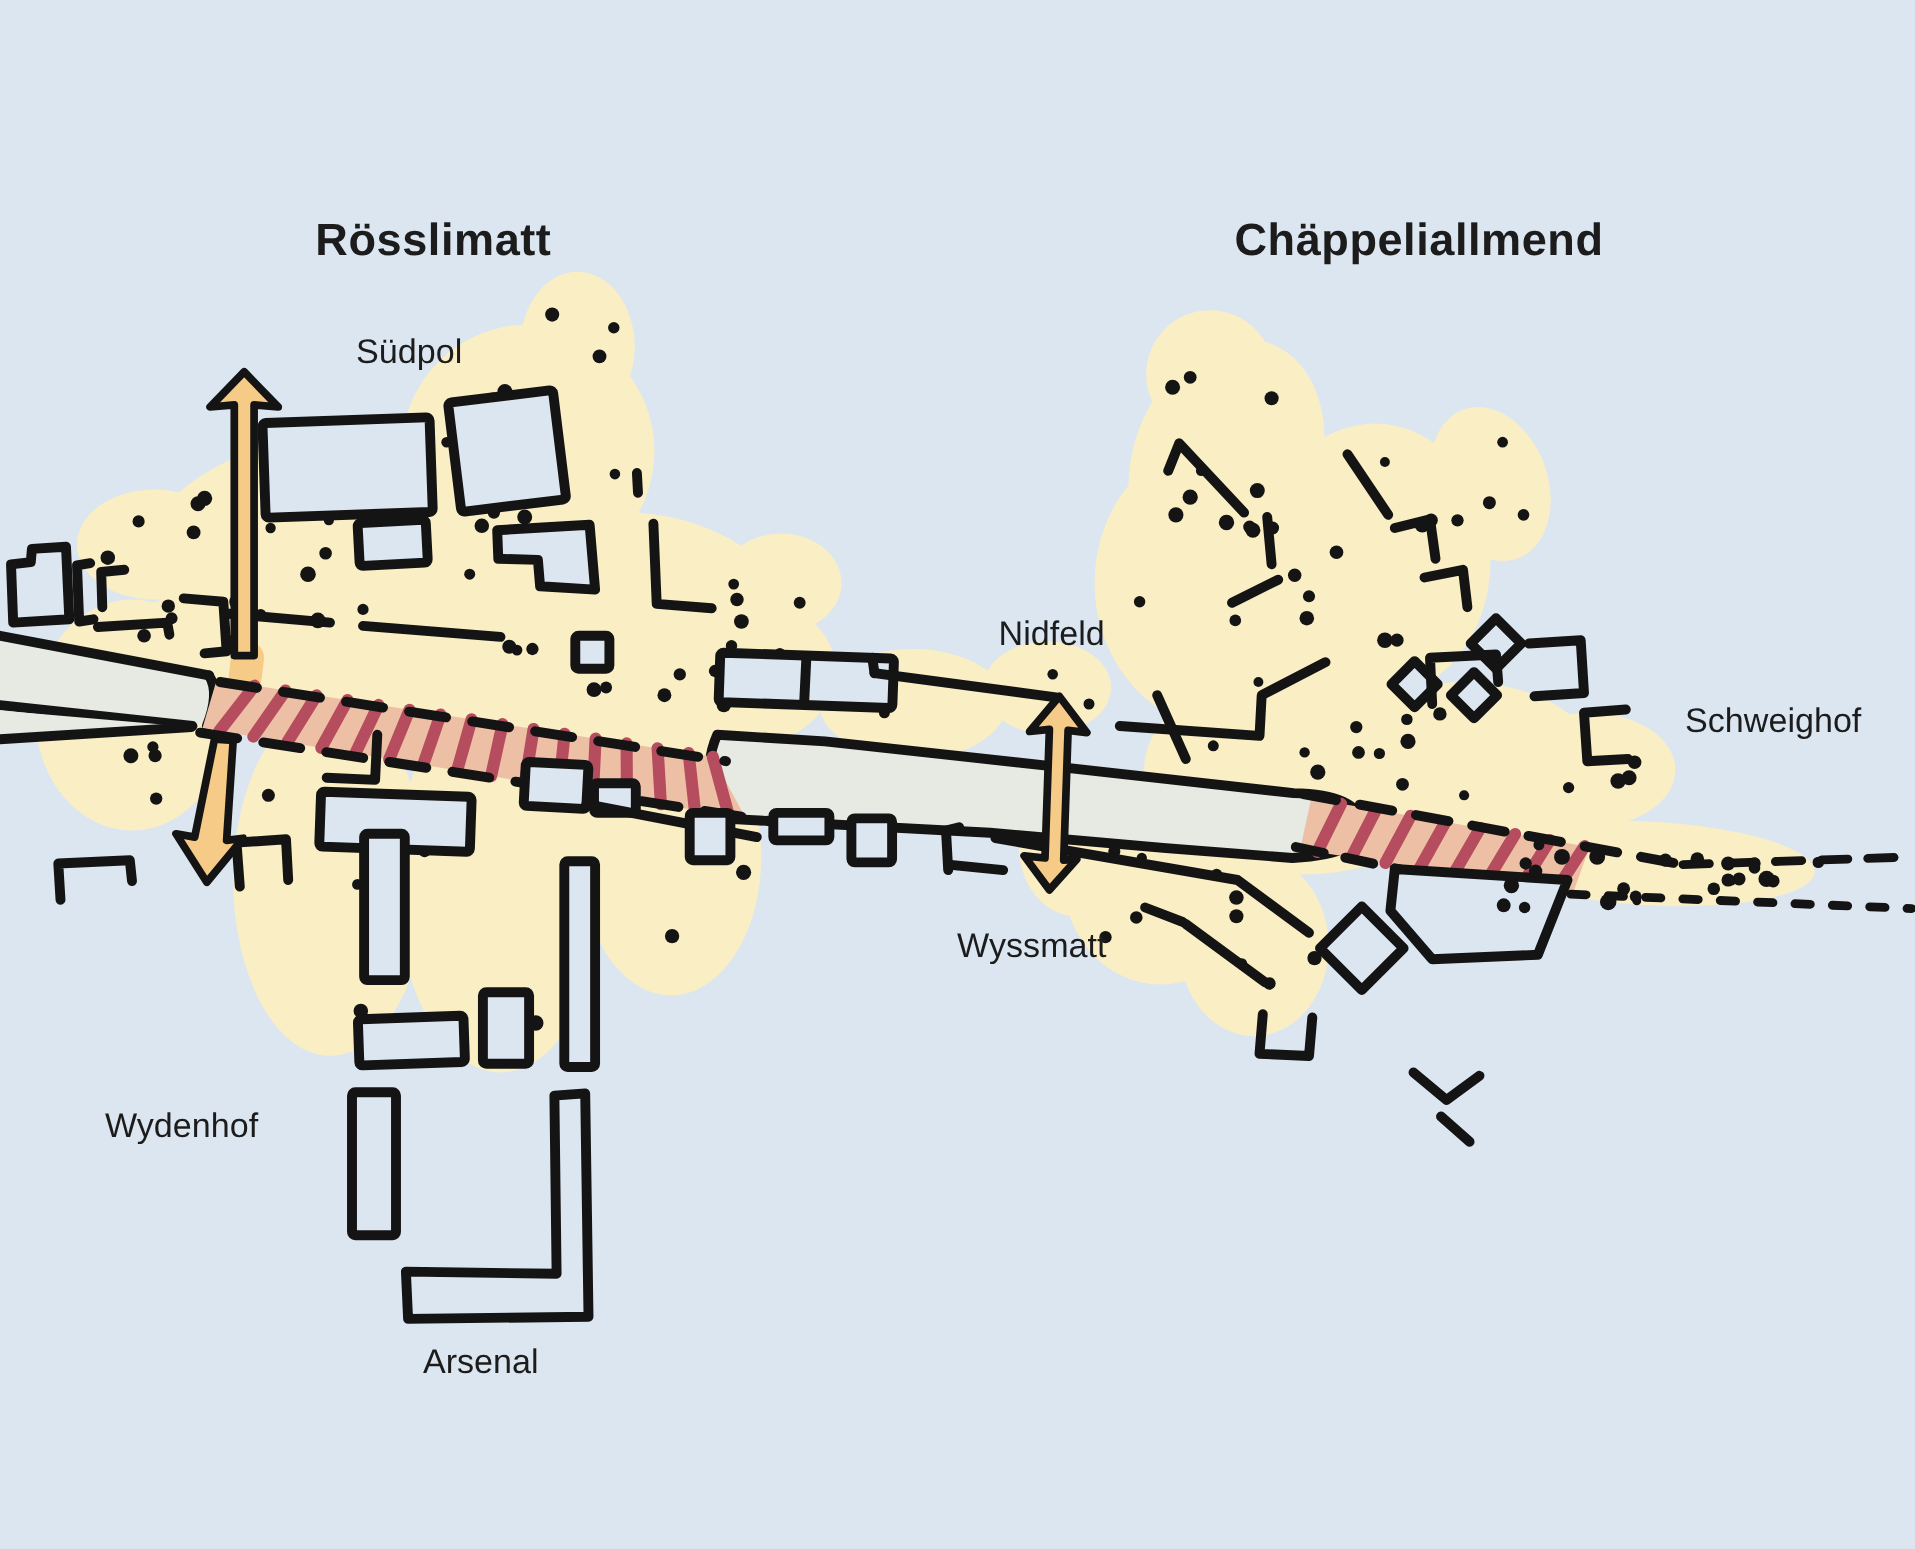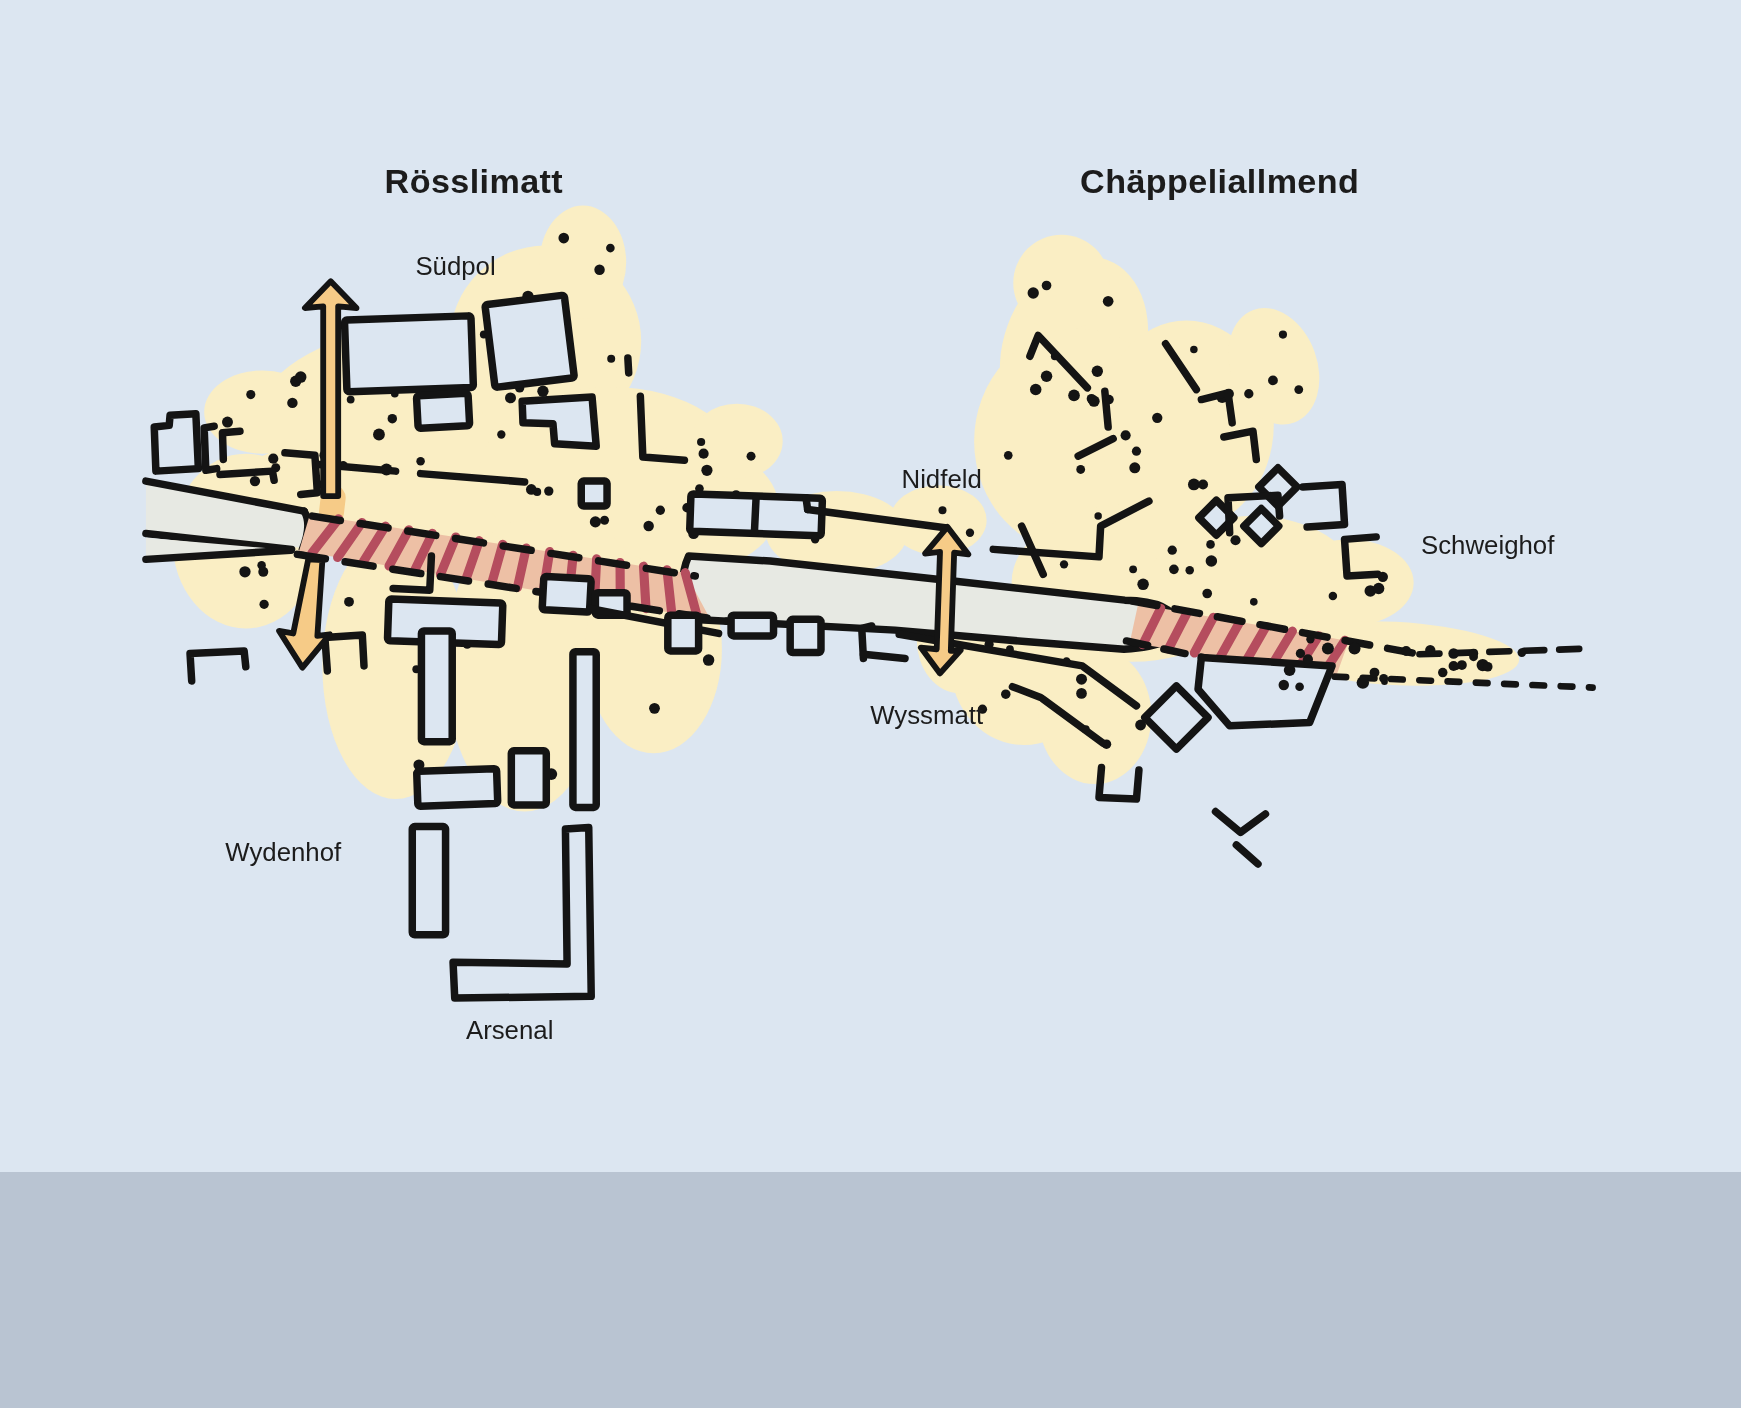--- a/index.html
+++ b/index.html
@@ -1,16 +1,16 @@
 <!DOCTYPE html>
 <html><head>
 <meta charset="utf-8">
 <style>
   html,body{margin:0;padding:0;background:#b9c4d2;}
-  .stage{width:1741px;height:1172px;position:relative;margin:0 auto;overflow:hidden;
+  .stage{width:1741px;height:1408px;position:relative;margin:0 auto;overflow:hidden;
          font-family:"Liberation Sans", sans-serif;}
   svg{display:block;width:100%;height:100%;}
   .map-title{font-family:"Liberation Sans", sans-serif;font-weight:bold;font-size:41px;
              fill:var(--text);letter-spacing:.5px;}
   .map-label{font-family:"Liberation Sans", sans-serif;font-weight:400;font-size:31px;
              fill:var(--text);}
 </style>
 </head>
 <body>
 

